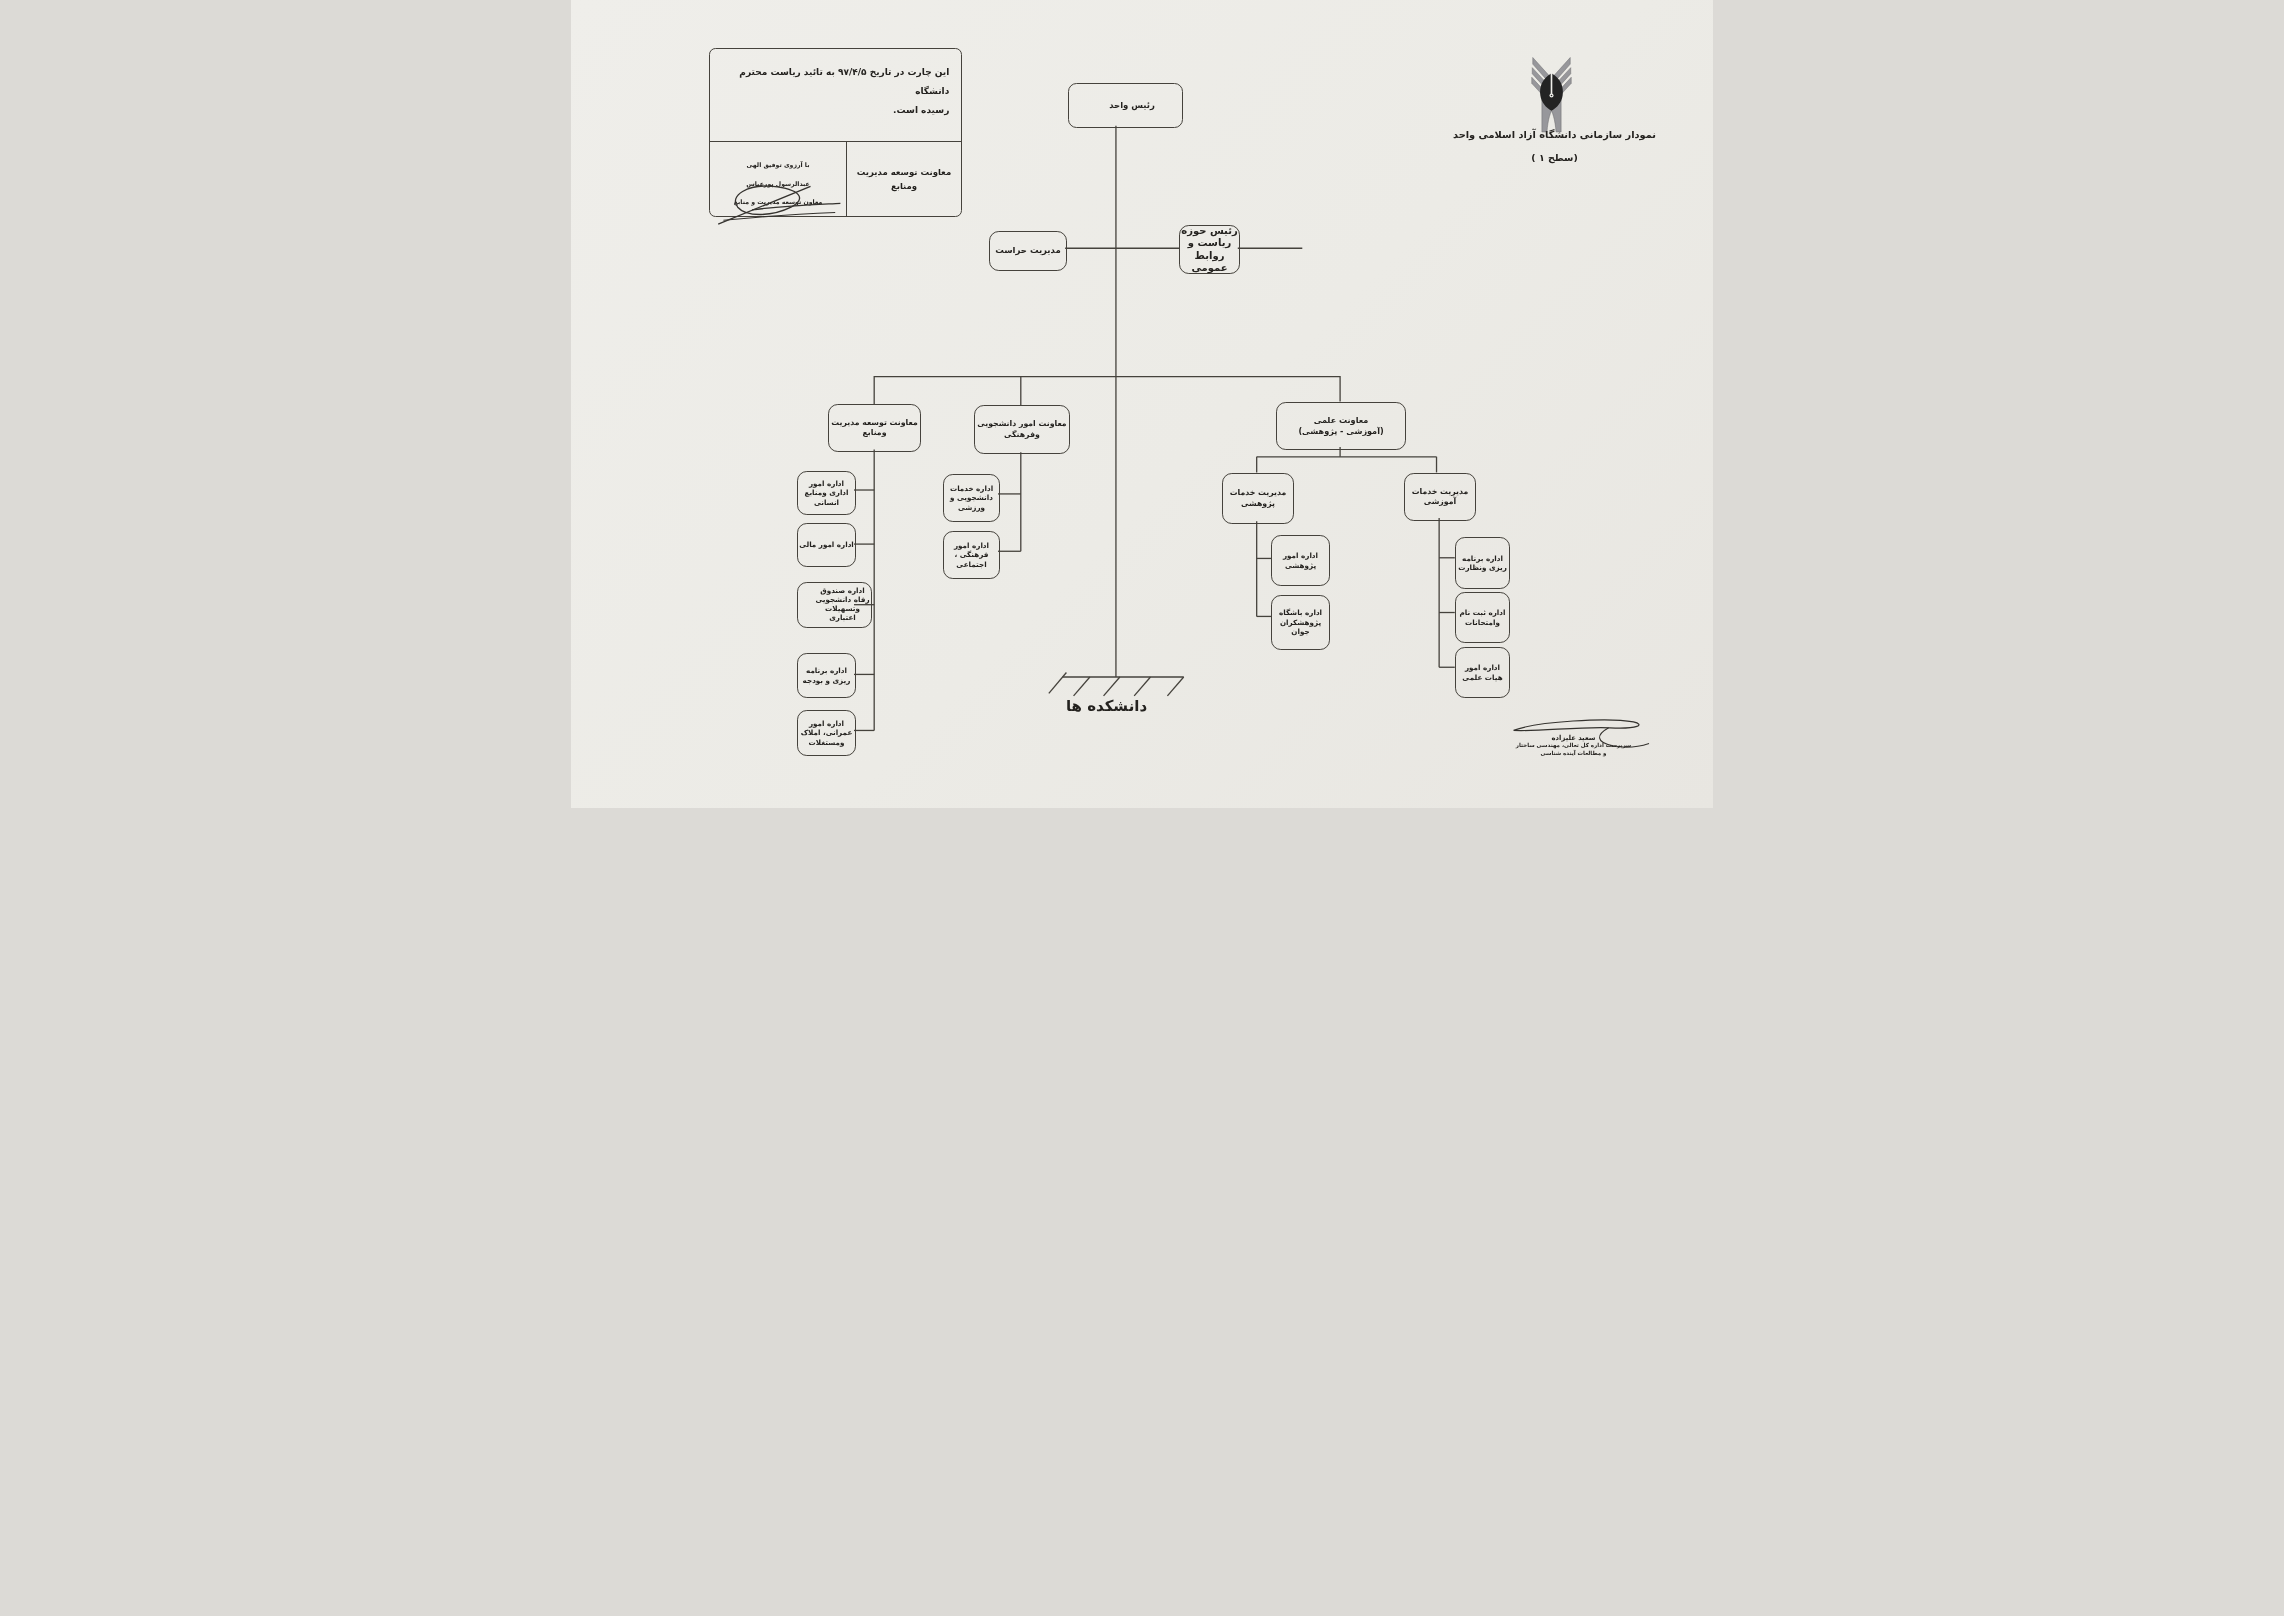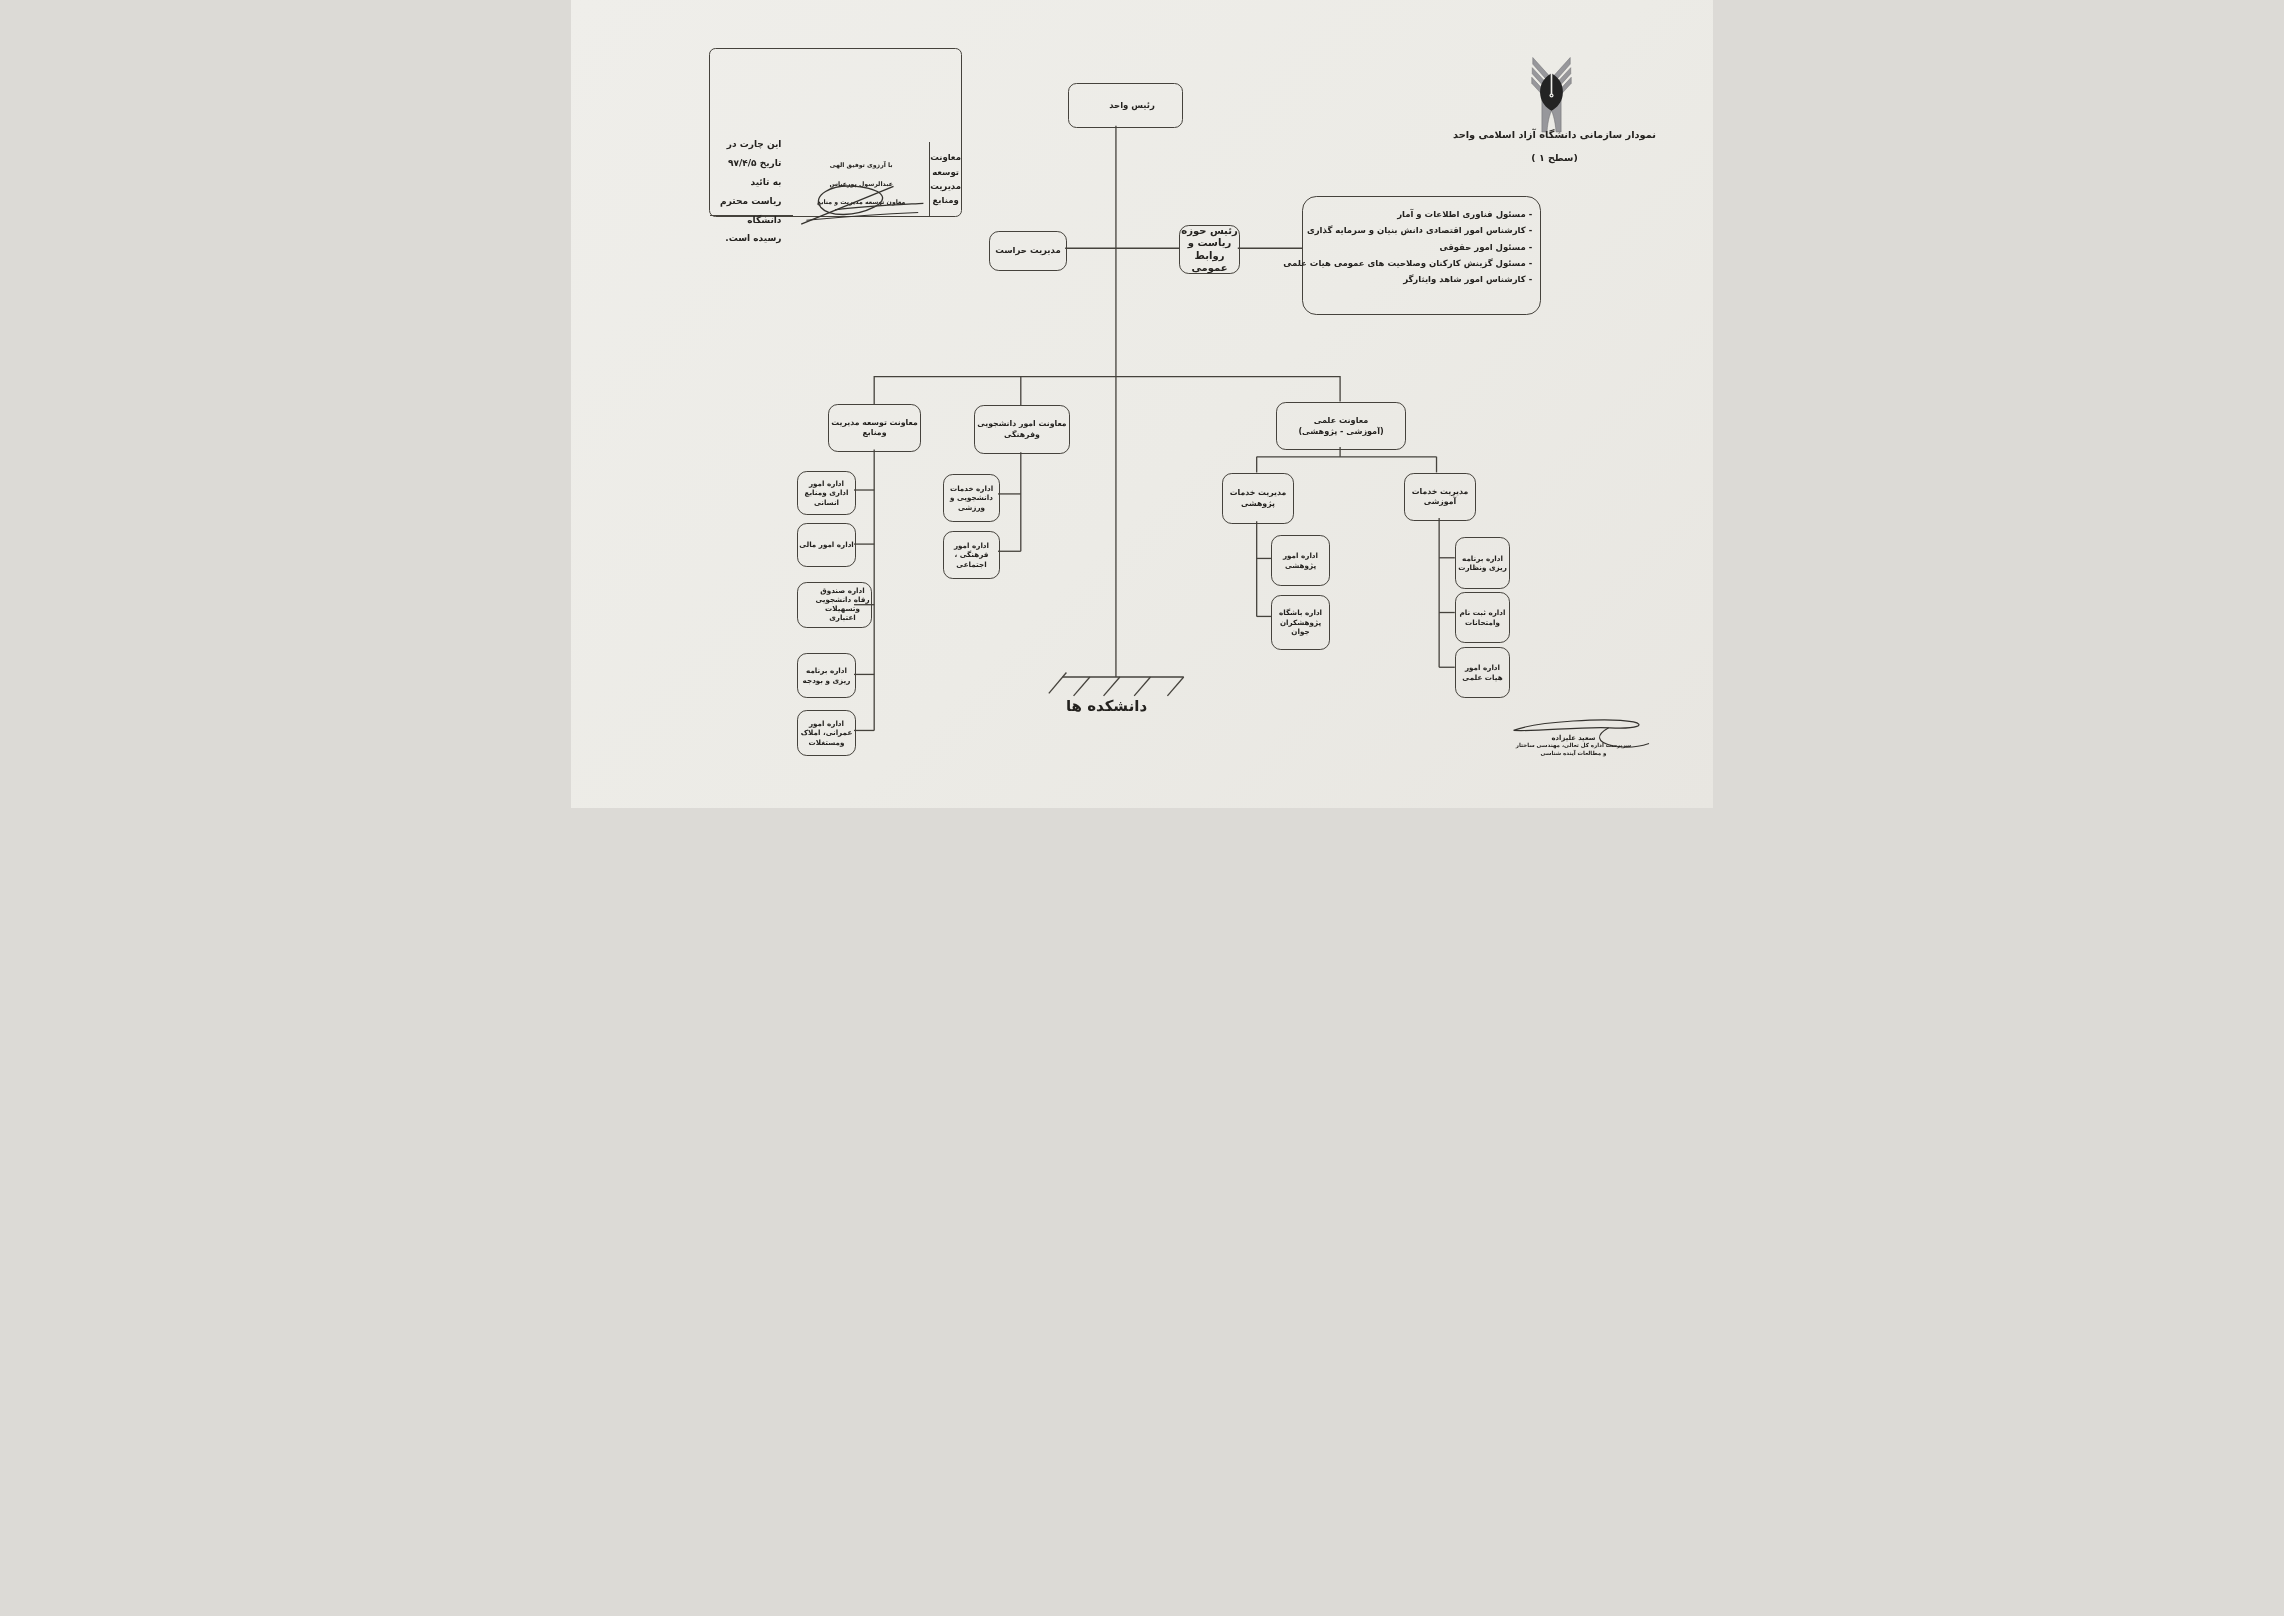--- a/index.html
+++ b/index.html
@@ -29,21 +29,21 @@
   .fs125{font-size:8.1px;}
   .fs12{font-size:7.8px;}
   .fs115{font-size:10px;}
   .fs11{font-size:7.2px;}
   svg.lines{position:absolute;left:0;top:0;pointer-events:none;}
   .stroke{stroke:#45423c;stroke-width:2;fill:none;}
   
   #approval{
     position:absolute;left:138px;top:48px;width:251px;height:167px;
     border:1.6px solid #45423c;border-radius:6.5px;
-    display:flex;flex-direction:row;direction:ltr;align-items:flex-end;
+    display:flex;flex-direction:column;direction:ltr;
   }
   #approval .top{
     height:80px;border-bottom:1.3px solid #45423c;
     direction:rtl;text-align:right;
     font-weight:bold;font-size:9px;line-height:2.1;
     padding:14.3px 11.7px 0 9px;white-space:pre-line;
   }
   #approval .bottom{flex:1;display:flex;}
   #approval .cell-sign{
     width:136px;border-right:1.3px solid #45423c;
@@ -184,27 +184,20 @@
     <div class="t2">(سطح ۱ )</div>
   </div>
 
   <div class="box fs13" style="left:497px;top:83px;width:100px;height:43px;border-radius:8.5px;padding-left:13px;">رئیس واحد</div>
 
   <div class="box fs13" style="left:418px;top:231px;width:76px;height:38px;">مدیریت حراست</div>
   <div class="box fs115" style="left:608px;top:225px;width:59px;height:47px;line-height:1.25;">رئیس حوزه
 ریاست و
 روابط عمومی</div>
 
-  <div id="staffbox">
-    <div class="staff-item">- مسئول فناوری اطلاعات و آمار</div>
-    <div class="staff-item">- کارشناس امور اقتصادی دانش بنیان و سرمایه گذاری</div>
-    <div class="staff-item">- مسئول امور حقوقی</div>
-    <div class="staff-item">- مسئول گزینش کارکنان وصلاحیت های عمومی هیات علمی</div>
-    <div class="staff-item">- کارشناس امور شاهد وایثارگر</div>
-  </div>
 
   <div class="box fs12" style="left:257px;top:404px;width:91px;height:46px;">معاونت توسعه مدیریت
 ومنابع</div>
   <div class="box fs12" style="left:403px;top:405px;width:94px;height:47px;">معاونت امور دانشجویی
 وفرهنگی</div>
   <div class="box fs125" style="left:705px;top:402px;width:128px;height:46px;">معاونت علمی
 (آموزشی - پژوهشی)</div>
 
   <div class="box fs11" style="left:226px;top:471px;width:57px;height:42px;">اداره امور
 اداری ومنابع

